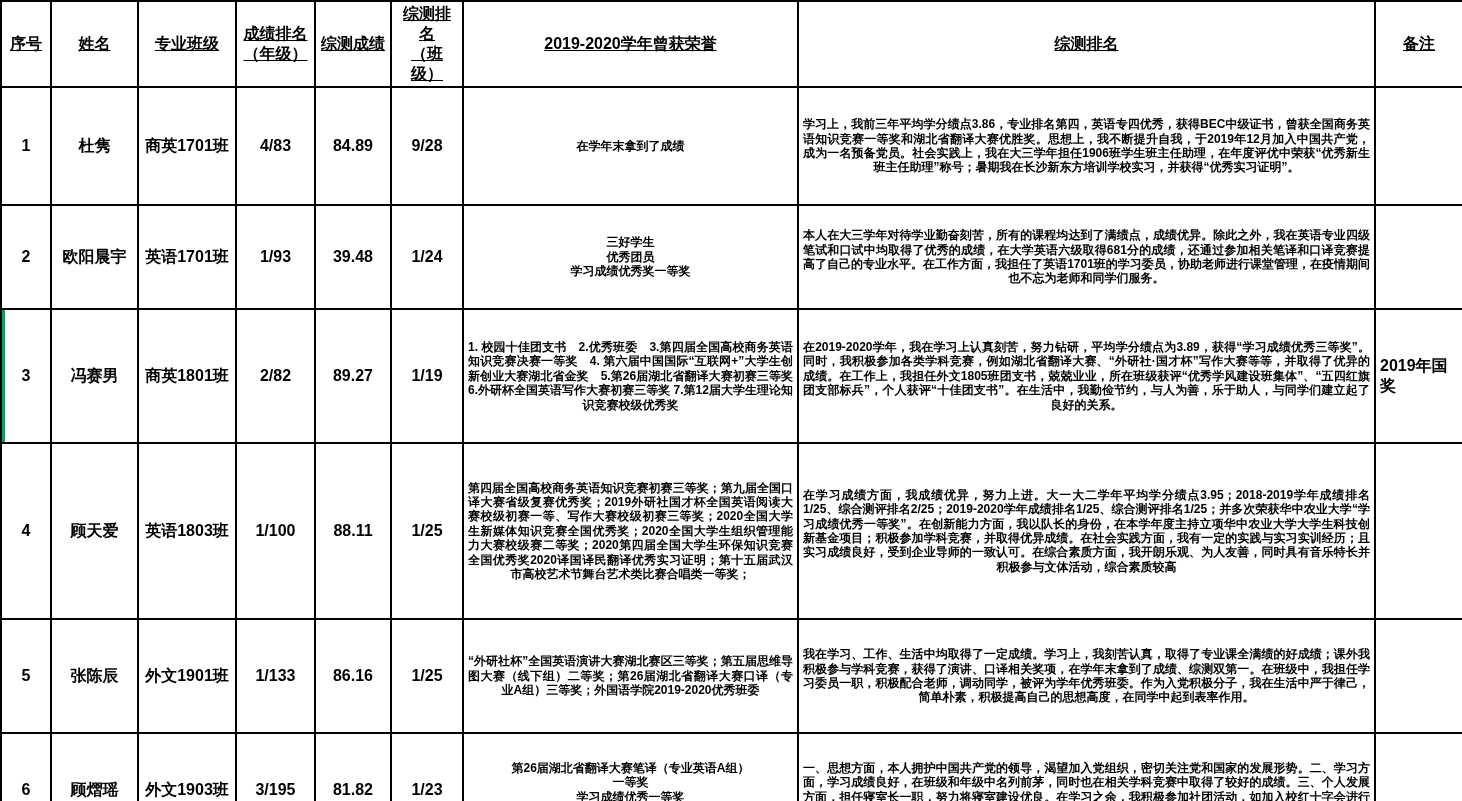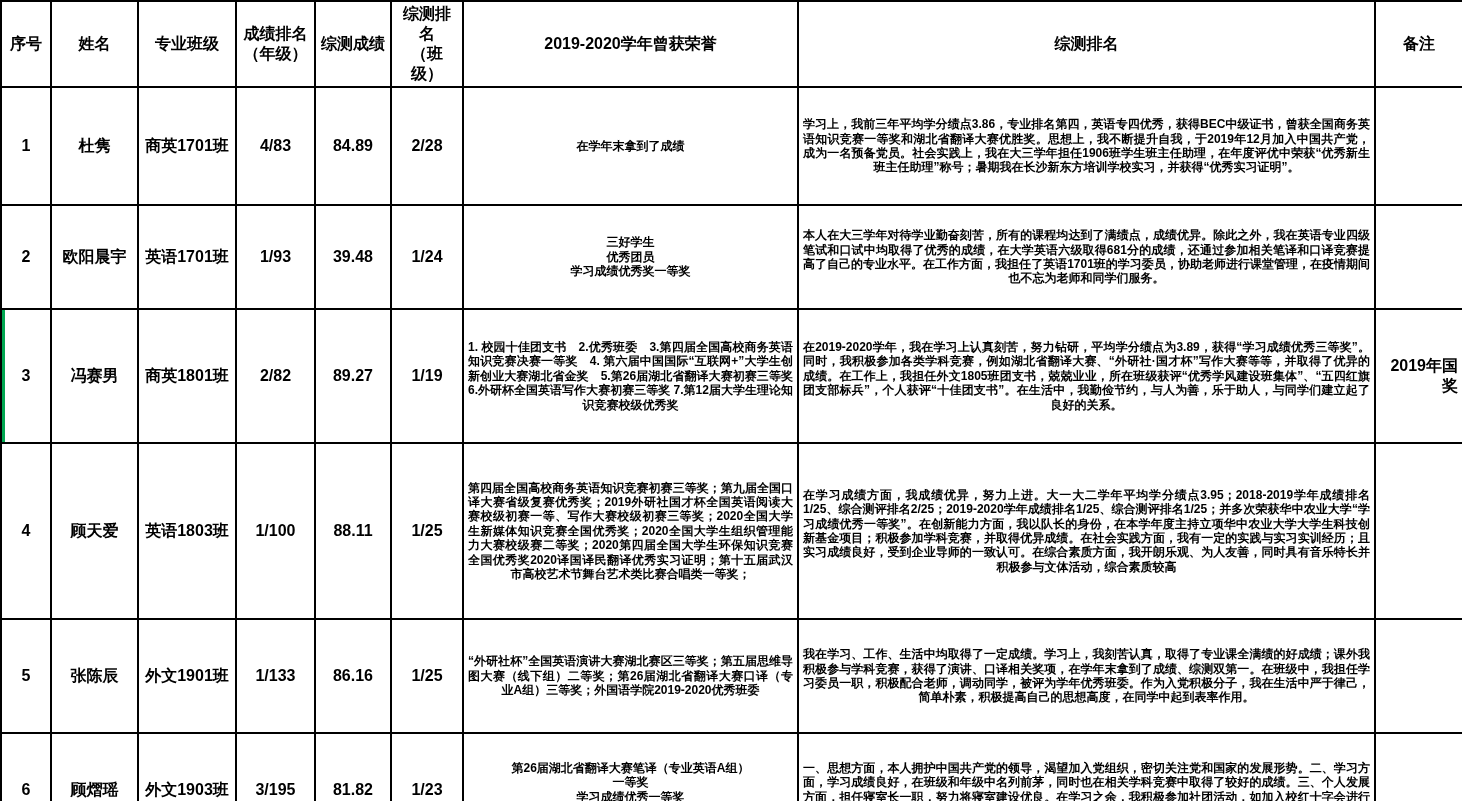--- a/index.html
+++ b/index.html
@@ -23,36 +23,37 @@
     vertical-align: middle;
     padding: 2px 4px;
     box-sizing: border-box;
     overflow: hidden;
   }
   table.roster th {
     font-size: 16px;
     white-space: pre-line;
     line-height: 1.25;
     font-weight: bold;
+    text-decoration: underline;
   }
   td.c-center {
     font-size: 16px;
     text-align: center;
     line-height: 1.25;
   }
   td.c-honors, td.c-perf {
     font-size: 12px;
     line-height: 1.2;
     text-align: justify;
     text-align-last: center;
     white-space: pre-line;
   }
   td.c-remark {
     font-size: 16px;
-    text-align: right;
+    text-align: left;
     line-height: 1.25;
   }
   
   tr.h-head  { height: 40px; }
   tr.h-r1 { height: 118px; }
   tr.h-r2 { height: 104px; }
   tr.h-r3 { height: 134px; }
   tr.h-r4 { height: 176px; }
   tr.h-r5 { height: 114px; }
   tr.h-r6 { height: 113px; }
@@ -91,21 +92,21 @@
       <th>备注</th>
     </tr>
   </thead>
   <tbody>
     <tr class="h-r1">
       <td class="c-center">1</td>
       <td class="c-center">杜隽</td>
       <td class="c-center">商英1701班</td>
       <td class="c-center">4/83</td>
       <td class="c-center">84.89</td>
-      <td class="c-center">2/28</td>
+      <td class="c-center">9/28</td>
       <td class="c-honors">在学年末拿到了成绩</td>
       <td class="c-perf">学习上，我前三年平均学分绩点3.86，专业排名第四，英语专四优秀，获得BEC中级证书，曾获全国商务英语知识竞赛一等奖和湖北省翻译大赛优胜奖。思想上，我不断提升自我，于2019年12月加入中国共产党，成为一名预备党员。社会实践上，我在大三学年担任1906班学生班主任助理，在年度评优中荣获“优秀新生班主任助理”称号；暑期我在长沙新东方培训学校实习，并获得“优秀实习证明”。</td>
       <td class="c-remark"></td>
     </tr>
     <tr class="h-r2">
       <td class="c-center">2</td>
       <td class="c-center">欧阳晨宇</td>
       <td class="c-center">英语1701班</td>
       <td class="c-center">1/93</td>
       <td class="c-center">39.48</td>

